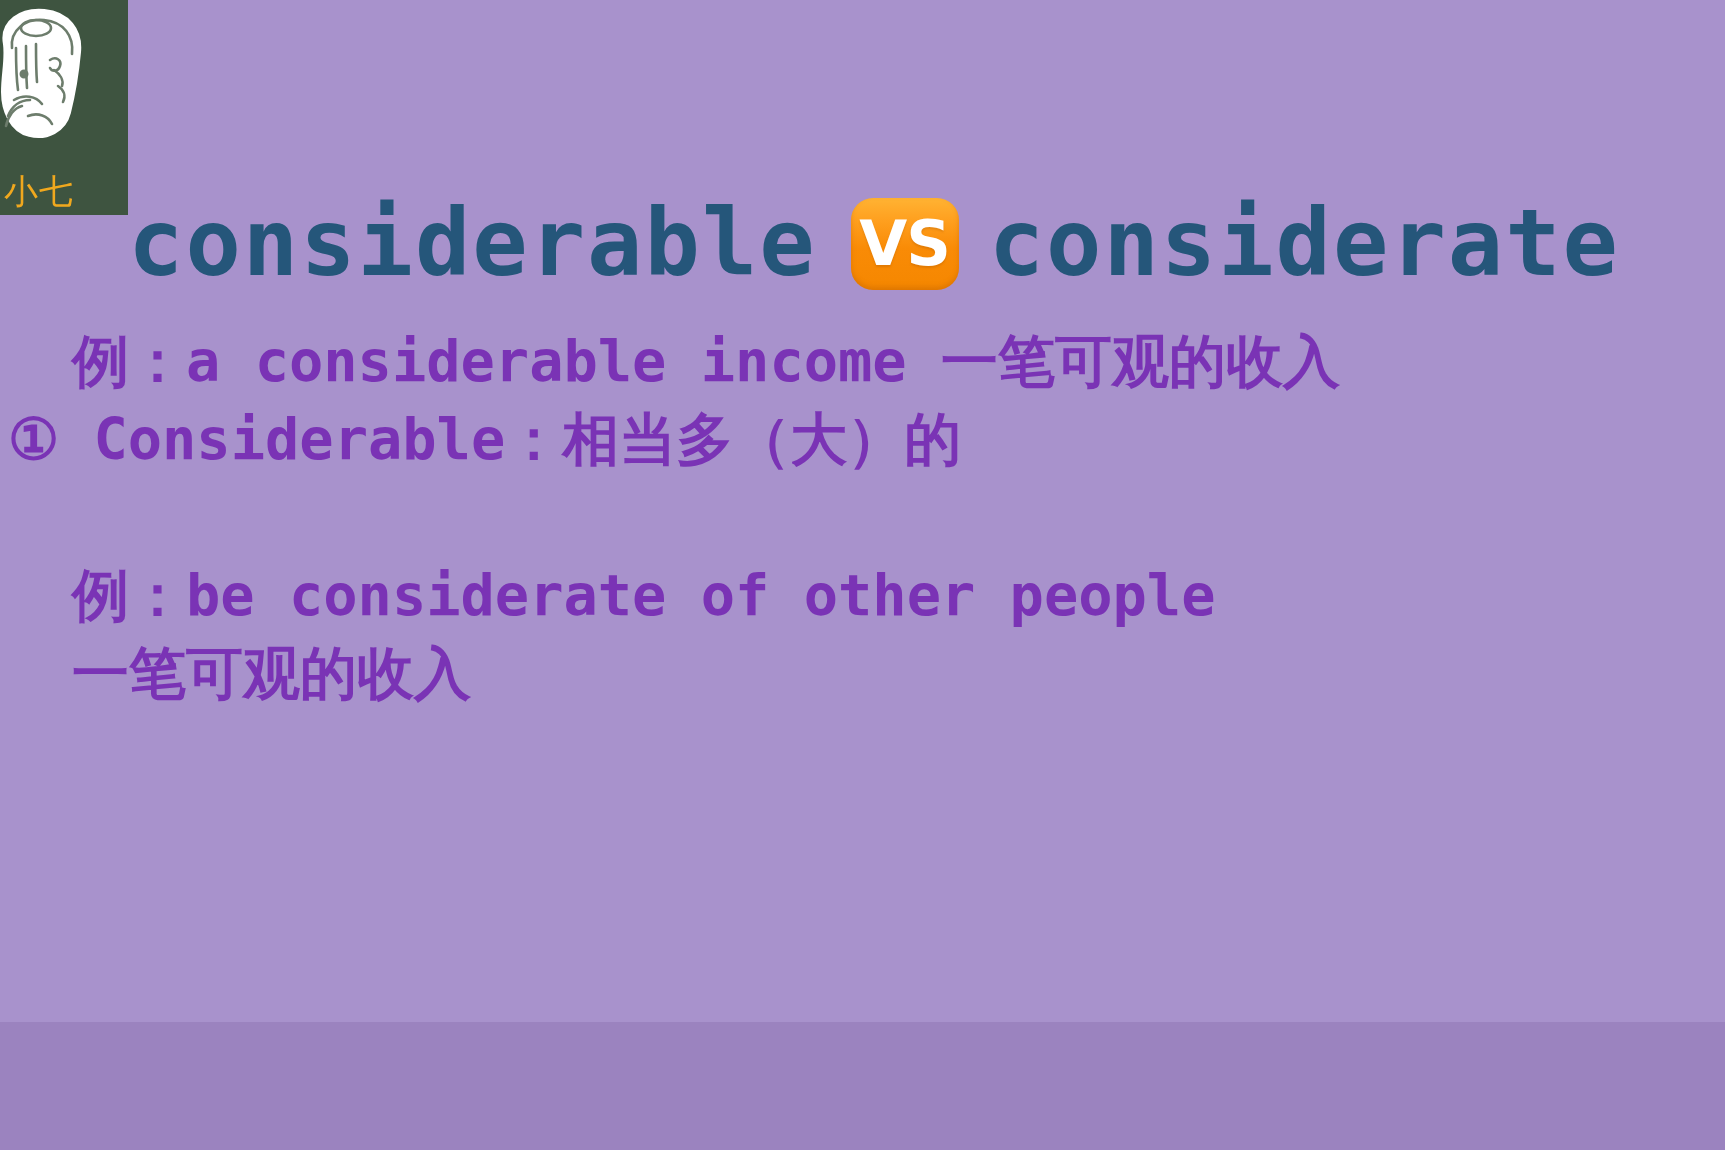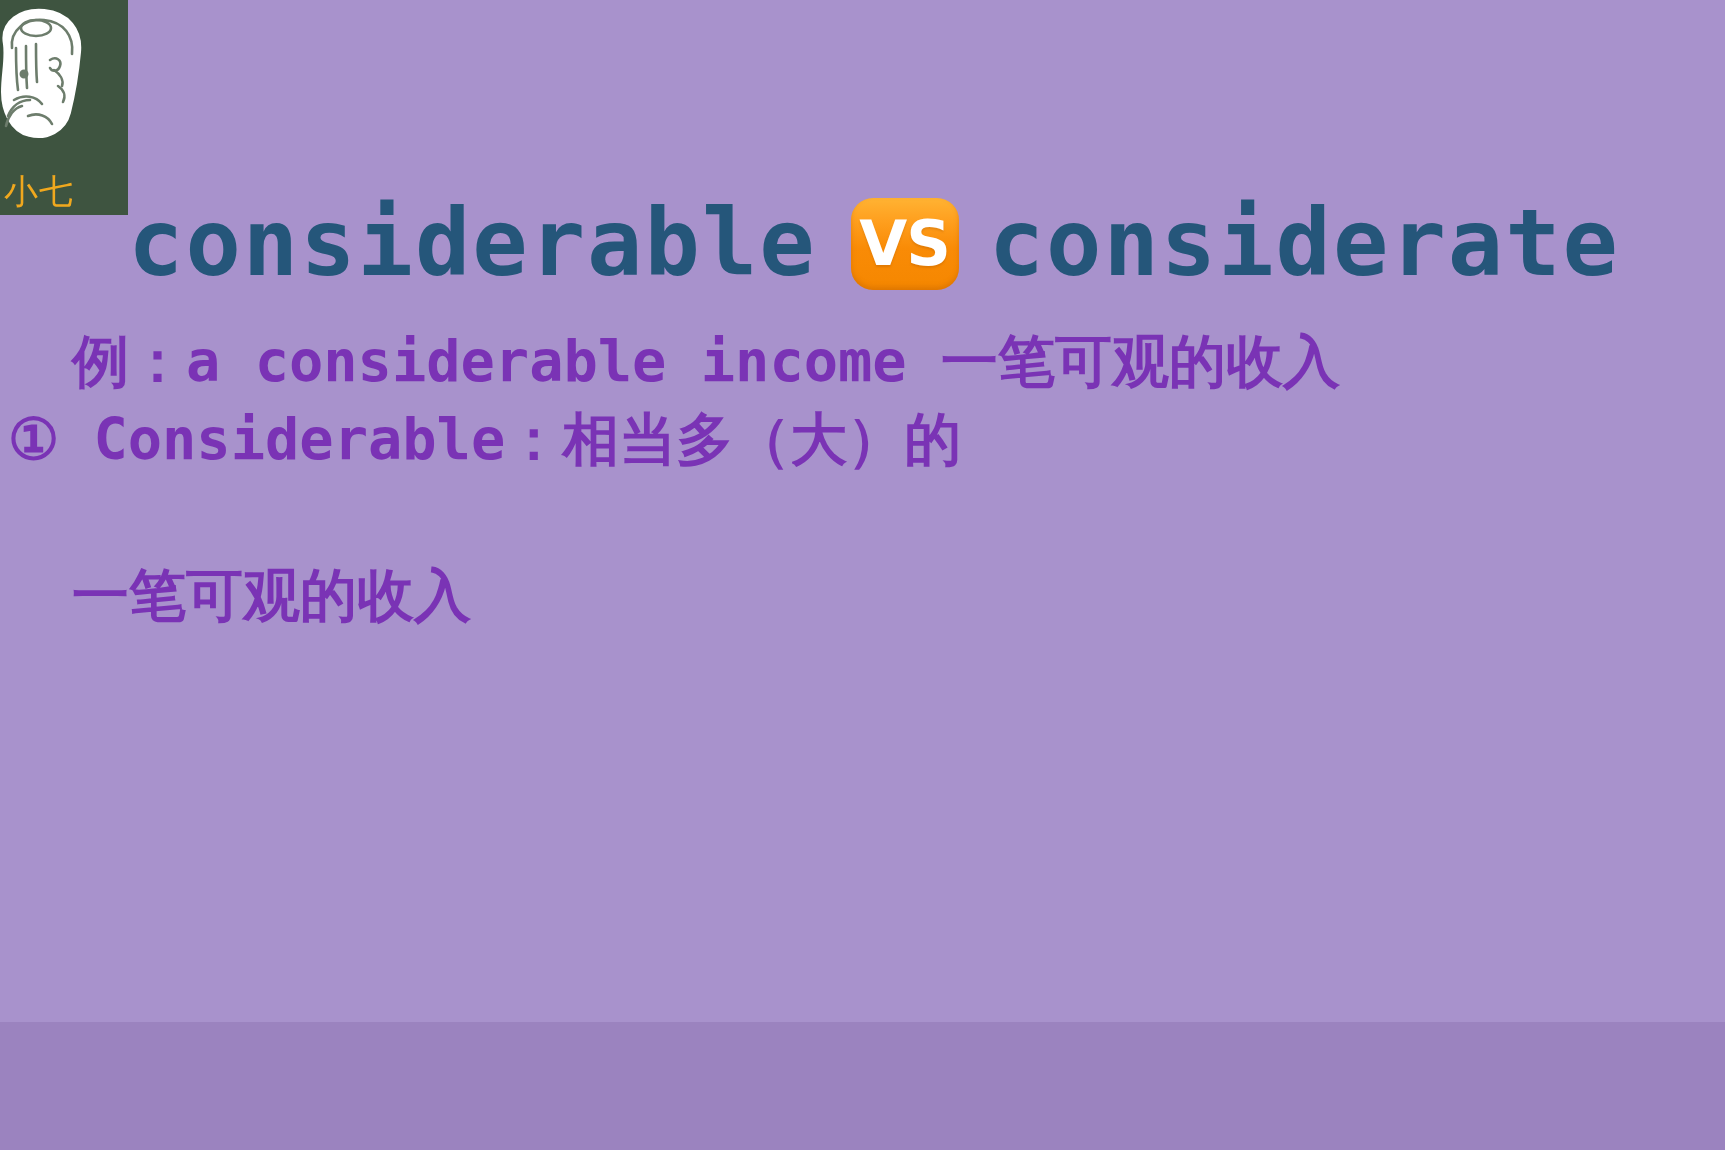--- a/index.html
+++ b/index.html
@@ -124,17 +124,18 @@
     <div class="vs-badge">
       <span>VS</span>
     </div>
     <div class="title-word right">considerate</div>
   </div>
 
   <div class="body-block">
     <div class="body-line ln2">例：a considerable income 一笔可观的收入</div>
     <div class="body-line ln1">① Considerable：相当多（大）的</div>
     <div class="spacer"></div>
+    <div class="body-line ln4">例：be considerate of other people</div>
     <div class="body-line ln5">一笔可观的收入</div>
   </div>
 
   <div class="bottom-band"></div>
 </div>
 
 </body></html>

